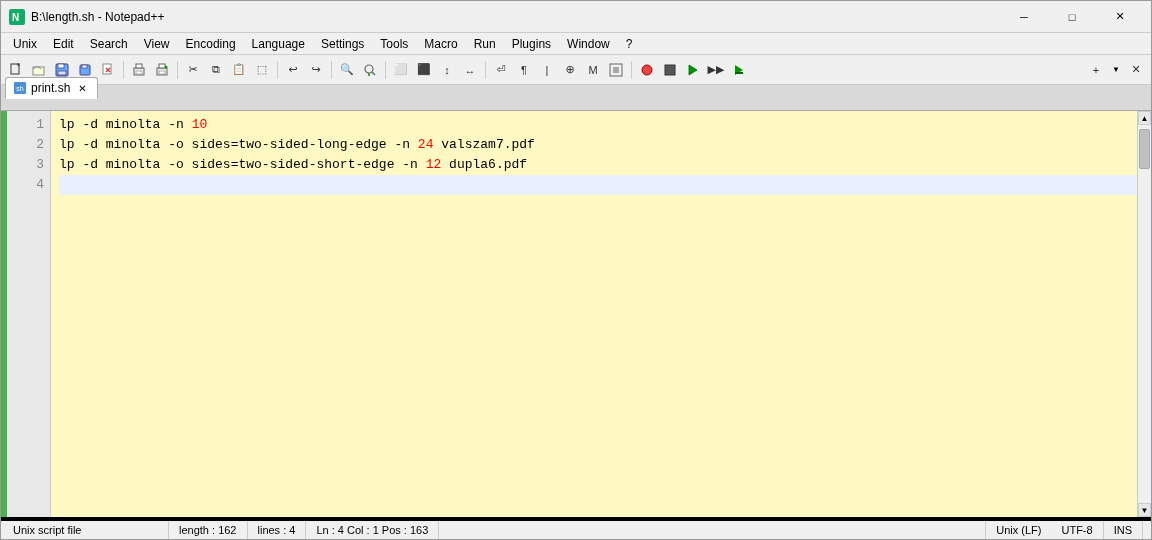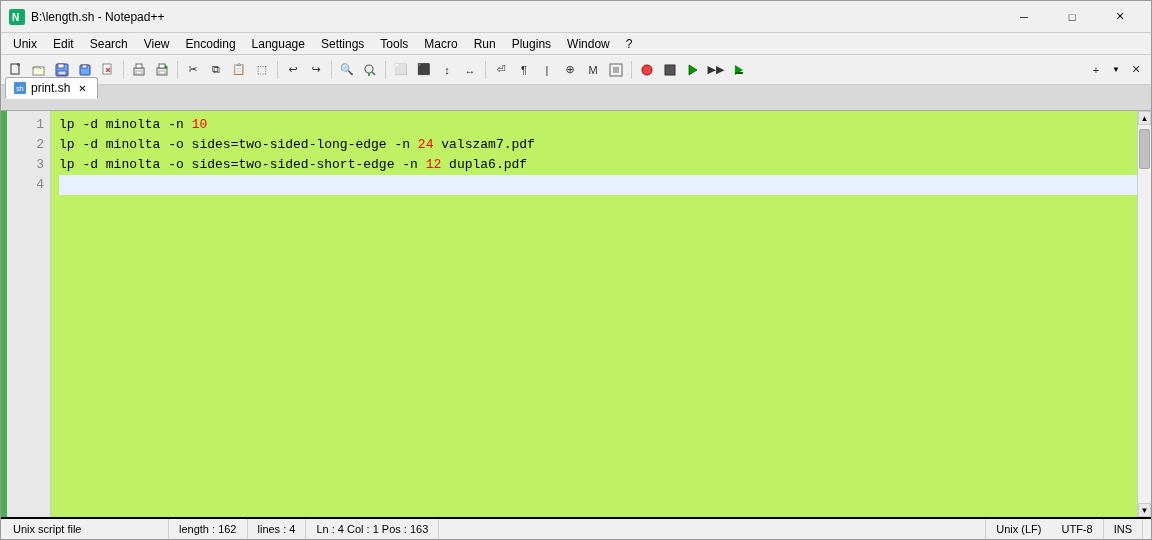--- a/index.html
+++ b/index.html
@@ -191,21 +191,21 @@
       line-height: 20px;
     }
 
     
     #code-area {
       flex: 1;
       padding: 4px 0 4px 8px;
       font-family: 'Courier New', monospace;
       font-size: 13px;
       overflow: auto;
-      background: #bef264;
+      background: #fef9c3;
     }
     .code-line {
       height: 20px;
       line-height: 20px;
       white-space: pre;
       display: flex;
       align-items: center;
     }
     .code-line.selected {
       background: #e8f0ff;
@@ -244,21 +244,21 @@
       height: 40px;
       background: #c0c0c0;
       border: 1px solid #aaa;
       border-radius: 2px;
     }
 
     
     #status-bar {
       height: 22px;
       background: #f0f0f0;
-      border-top: 2px solid #000000;
+      border-top: 4px solid #000000;
       display: flex;
       align-items: center;
       padding: 0 8px;
       font-size: 11px;
       color: #000;
       gap: 0;
     }
     .status-section {
       padding: 0 10px;
       border-right: 1px solid #ccc;

